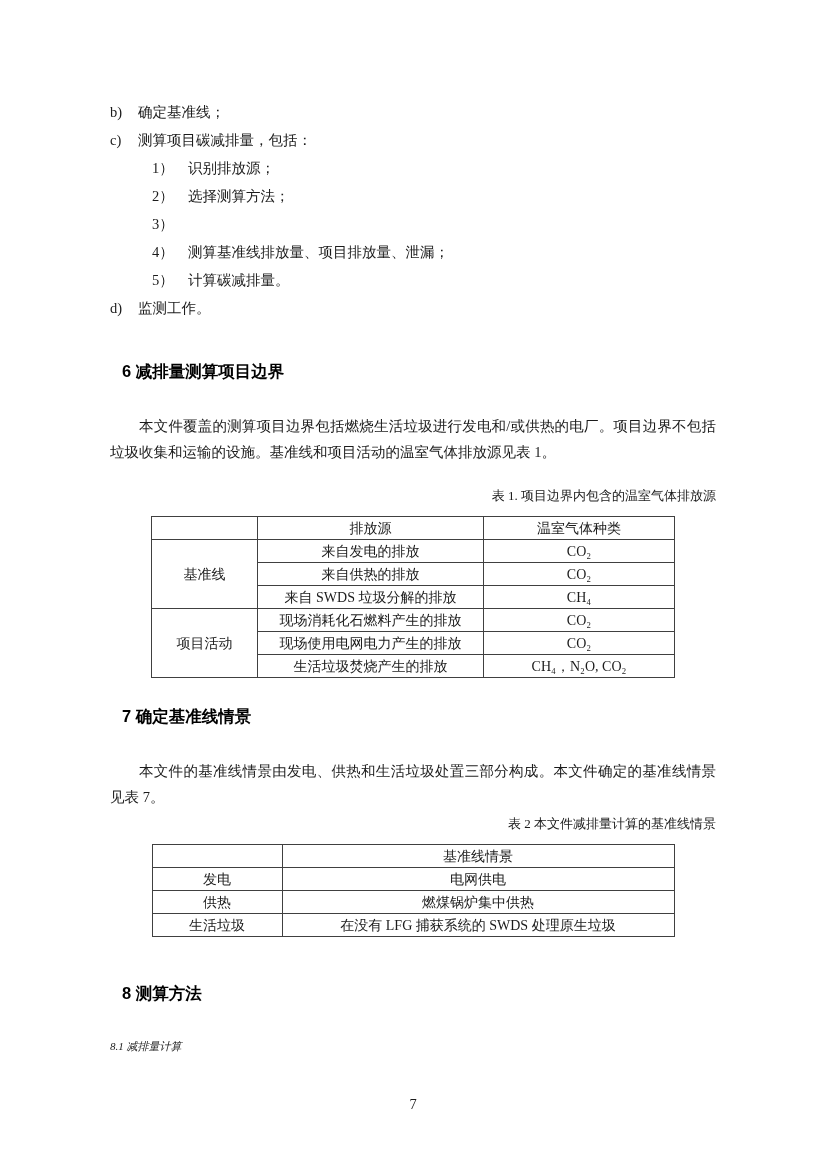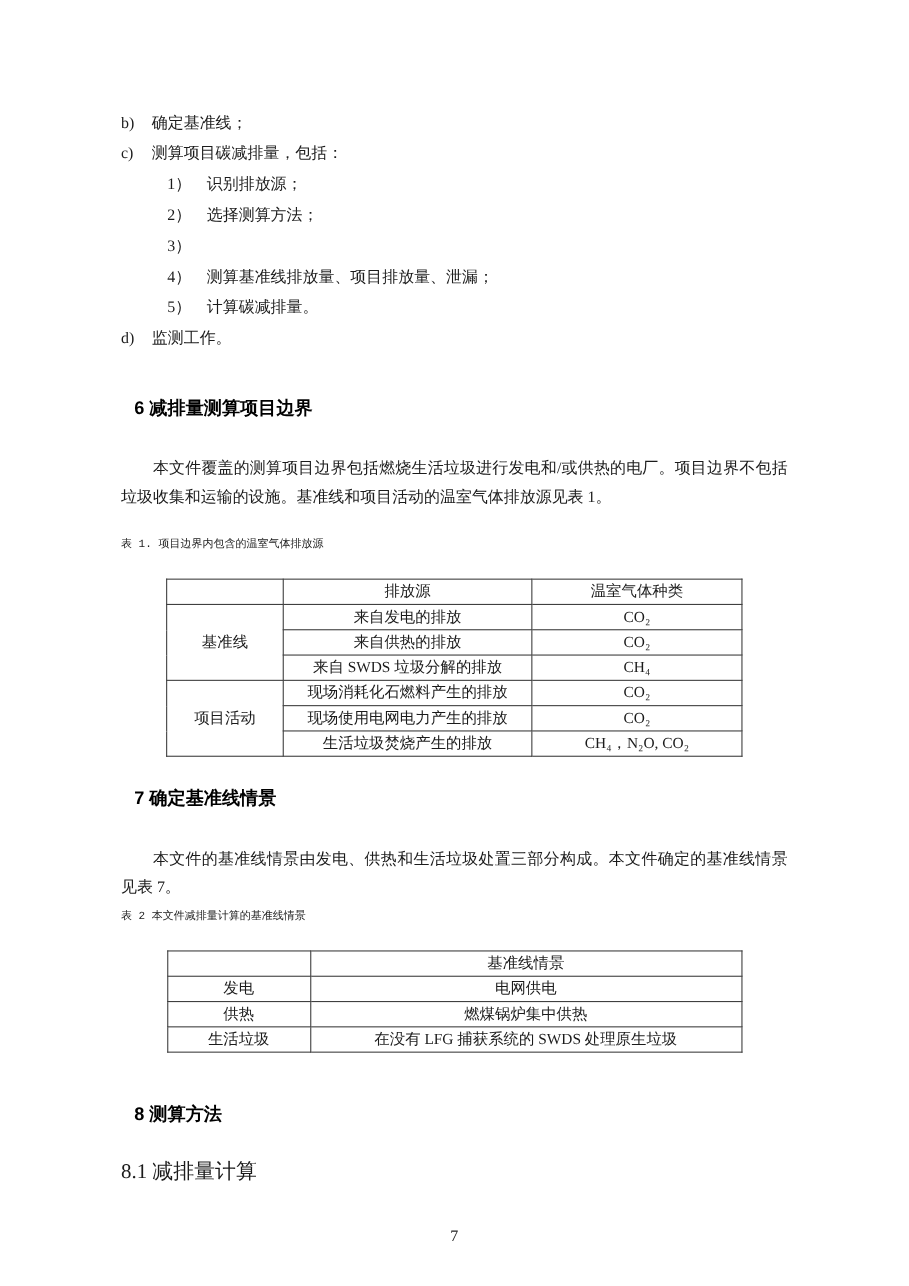--- a/index.html
+++ b/index.html
@@ -24,35 +24,35 @@
   }
   .sec6-heading { margin-top:38px; }
   .sec7-heading { margin-top:27px; }
   .sec8-heading { margin-top:45px; }
   
   .para {
     font-size:14.5px; line-height:26px; text-align:justify;
     text-indent:2em; margin:31px 0 0 0;
   }
   
-  .tbl-caption { text-align:left; font-size:10px; line-height:20px; margin-top:21px;font-family:Liberation Mono, monospace; }
+  .tbl-caption { text-align:right; font-size:13px; line-height:20px; margin-top:21px; }
   .tbl-caption2 { margin-top:4px; }
   
   table.doc-table {
     border-collapse:collapse; table-layout:fixed;
-    margin:20px auto 0 auto; font-size:14px; color:#1b1b1b;
+    margin:10px auto 0 auto; font-size:14px; color:#1b1b1b;
   }
   table.doc-table td {
     border:1px solid #404040; height:22px; padding:0 6px;
     overflow:hidden; white-space:nowrap; line-height:21px;
   }
   td.ctr { text-align:center; }
   td.lft { text-align:center; }
   
-  .subsec { font-size:19px; line-height:20px; margin-top:32px; }
+  .subsec { font-size:11px; line-height:20px; margin-top:32px;font-style:italic; }
   
   .page-number { text-align:center; font-size:14.5px; margin-top:40px; }
 </style>
 </head>
 <body>
 
 <div class="page">
 
   <div class="olist">
     <div class="li lv1">

